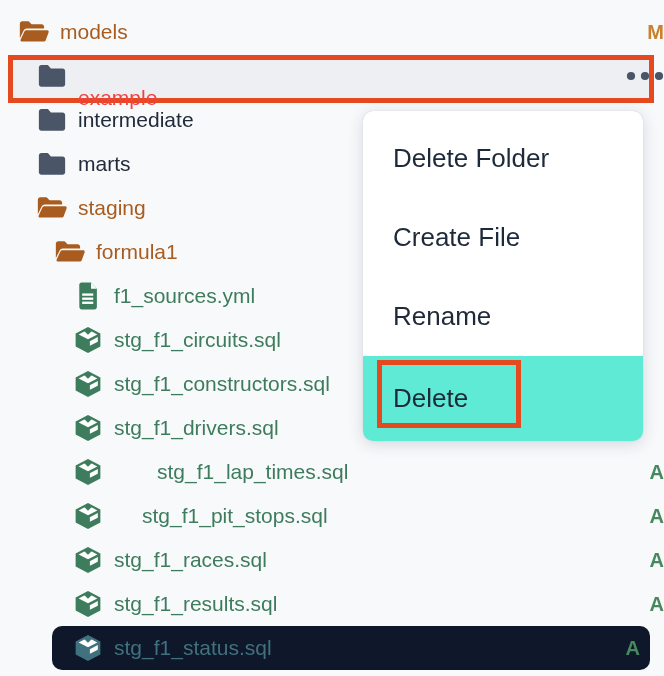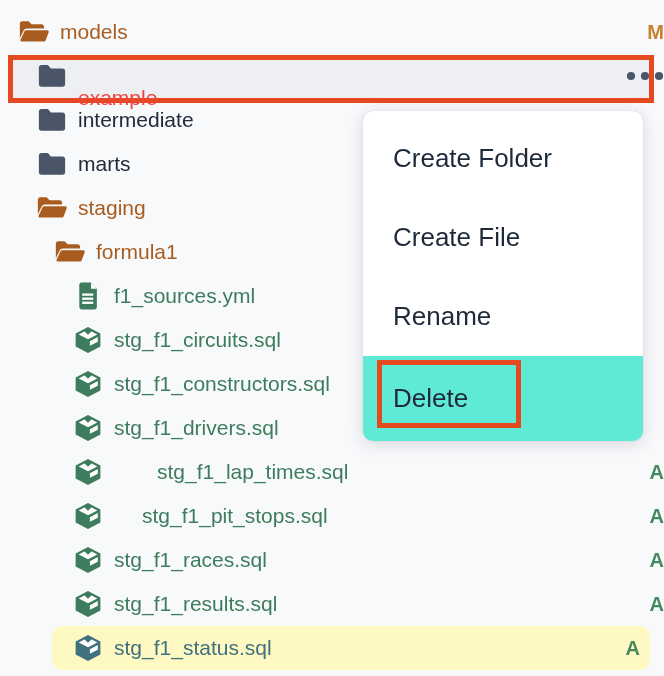--- a/index.html
+++ b/index.html
@@ -15,21 +15,21 @@
     height:44px;display:flex;align-items:center;
     box-sizing:border-box;
     font-size:21px;cursor:pointer;white-space:nowrap;
   }
   .row .icon{width:32px;display:flex;justify-content:center;align-items:center;margin-right:10px;flex:0 0 32px;}
   .row .label{flex:0 1 auto;overflow:hidden;}
   .row .spacer{flex:1 1 auto;}
   .row .badge{font-weight:bold;font-size:20px;flex:0 0 auto;}
   .row.selected{
     margin-left:52px;padding-left:20px;margin-right:14px;padding-right:10px;
-    border-radius:10px;background:#fef9c3;
+    border-radius:10px;background:#0f172a;
   }
   
   .anno{position:absolute;box-sizing:border-box;border:5px solid #E4491F;pointer-events:none;}
   .anno-example{left:8px;top:55px;width:646px;height:48px;background:#EEEFF2;z-index:0;}
   .anno-delete{left:377px;top:360px;width:144px;height:68px;z-index:30;background:transparent;}
   
   .menu{
     position:absolute;left:363px;top:111px;width:280px;height:330px;
     background:#FFFFFF;border-radius:10px;z-index:20;
     box-shadow:0 3px 16px rgba(25,39,56,.16),0 0 1px rgba(25,39,56,.25);
@@ -225,19 +225,19 @@
           <polygon fill="#fff" points="13.6,13.1 20.4,9.5 20.4,13.4 13.6,17"></polygon>
         </svg>
       </span>
       <span class="label" style="color: rgb(64, 113, 126);">stg_f1_status.sql</span>
       <span class="spacer"></span>
       <span class="badge" style="color: rgb(70, 137, 95);">A</span>
     </div>
   </div>
 
 <div class="menu" id="menu">
-    <div class="menu-item">Create Folder</div>
+    <div class="menu-item">Delete Folder</div>
     <div class="menu-item">Create File</div>
     <div class="menu-item">Rename</div>
     <div class="menu-item active">Delete</div>
   </div>
 
 <div class="anno anno-delete"></div>
 
 </body></html>

